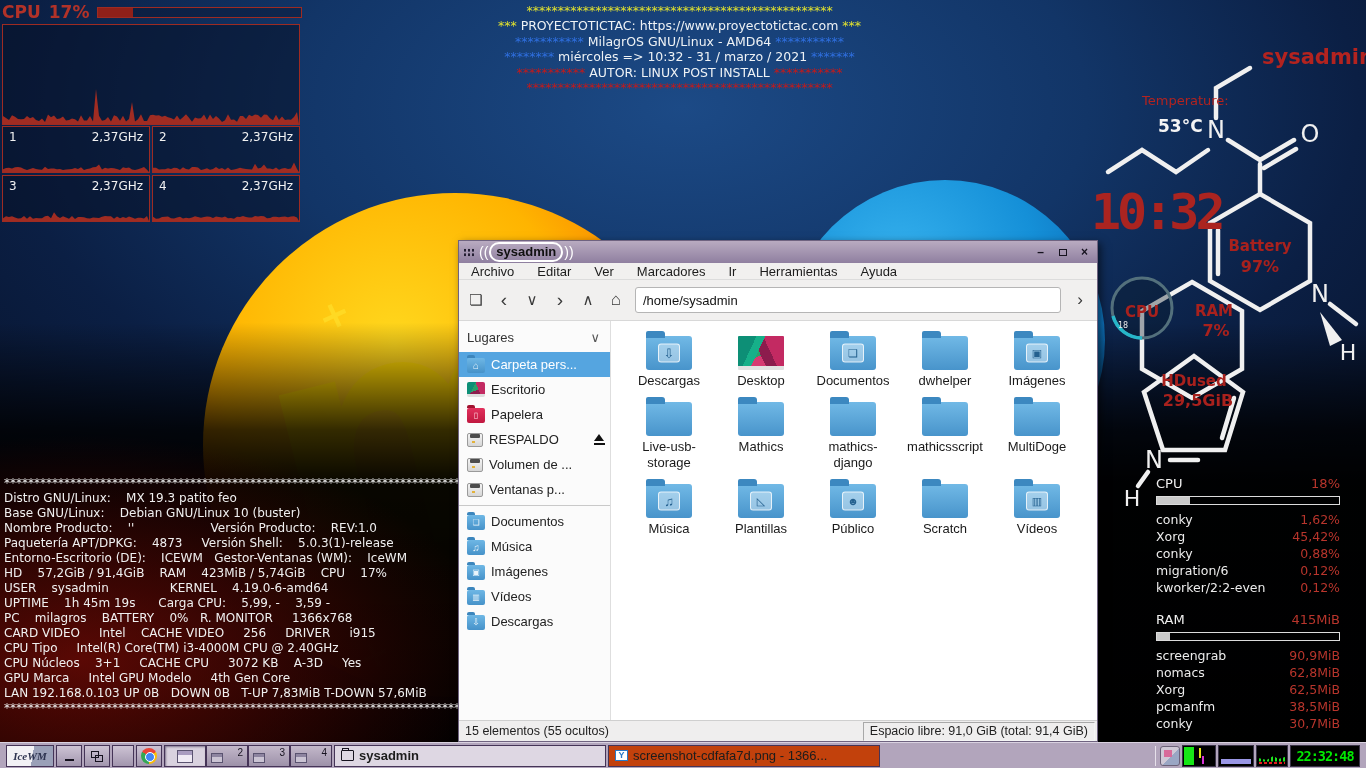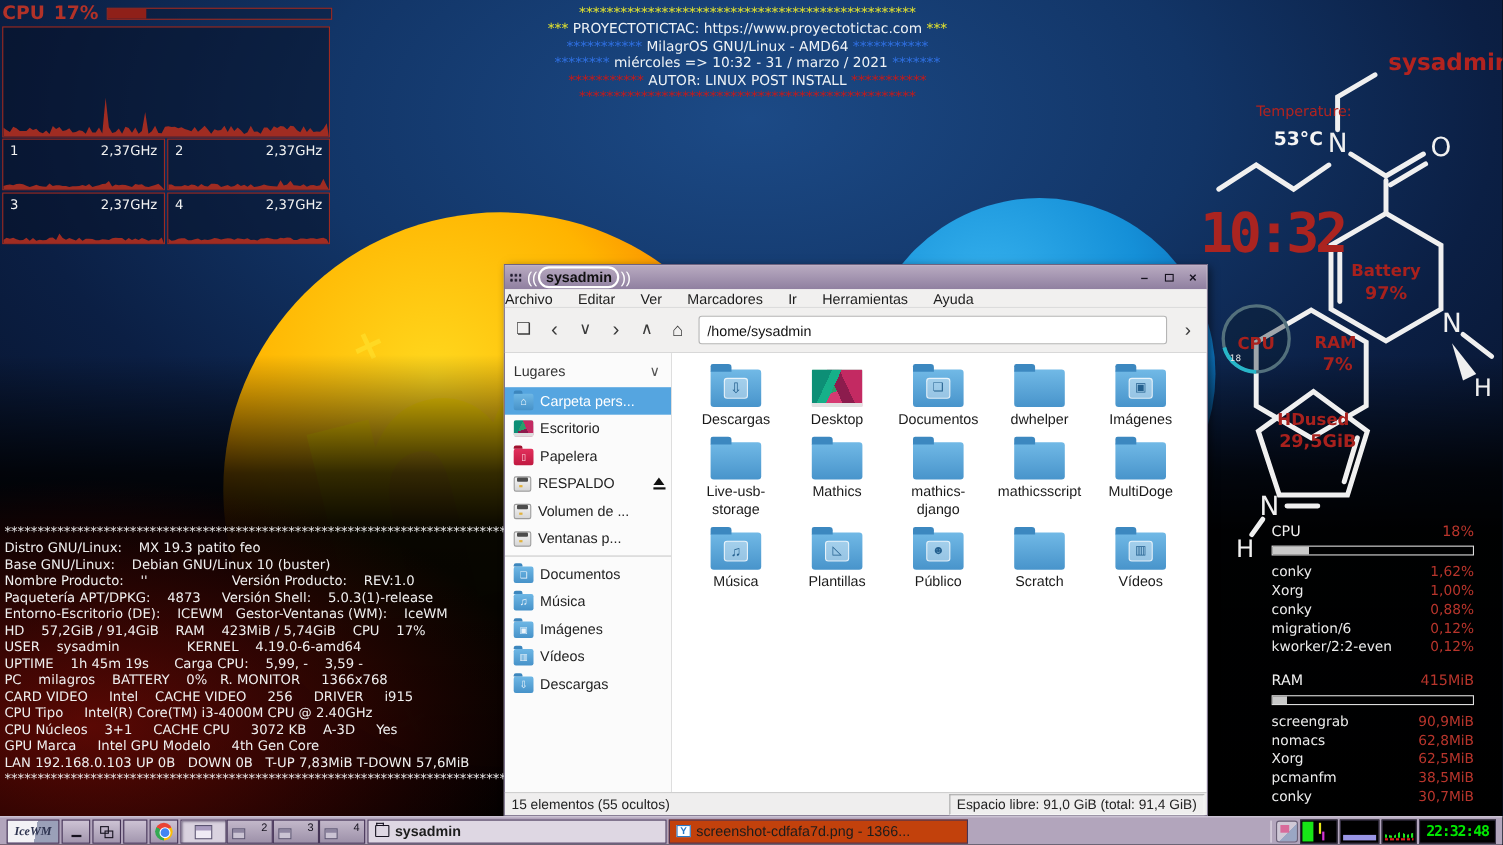--- a/index.html
+++ b/index.html
@@ -61,21 +61,21 @@
     border:1px solid #6f6380; box-shadow:3px 3px 8px rgba(0,0,0,.55); display:flex; flex-direction:column; background:#fff; }
   #titlebar { height:22px; background:linear-gradient(180deg,#b9abc1,#8f7fa0); display:flex; align-items:center; padding:0 4px; gap:5px; }
   .tdots { width:11px; height:9px; background-image:radial-gradient(circle,#241f33 1.1px,transparent 1.4px); background-size:4px 4.5px; }
   .title-wrap { display:flex; align-items:center; color:#fff; font-size:14px; }
   .title-pill { border:2px solid #fff; border-radius:10px; padding:0 5px; margin:0 1px; color:#101010;
     font-size:13px; font-weight:bold; line-height:16px; }
   .tb-spacer { flex:1; }
   .wbtn { width:17px; height:15px; display:flex; align-items:center; justify-content:center;
     color:#16121f; font-size:12px; font-weight:bold; cursor:pointer; }
   .wbtn .maxbox { width:8px; height:7px; border:1.5px solid #16121f; display:block; }
-  #menubar { height:17px; background:#f1f0ef; border-bottom:1px solid #dcdcdc; display:flex; align-items:center; padding-left:0; gap:23px; }
+  #menubar { height:17px; background:#f1f0ef; border-bottom:1px solid #dcdcdc; display:flex; align-items:center; padding-left:12px; gap:23px; }
   .menu-item { font-size:13px; color:#1c1c1c; cursor:pointer; }
   #toolbar { height:41px; background:#f1f0ef; border-bottom:1px solid #d8d8d8; display:flex; align-items:center; padding:0 8px; gap:10px; }
   .tool-ic { font-size:15px; color:#3a3a3a; width:18px; text-align:center; cursor:pointer; line-height:18px; }
   #pathbox { flex:1; height:26px; border:1px solid #b5b5b5; border-radius:3px; background:#fff;
     font-size:13px; color:#111; padding:0 7px; font-family:"Liberation Sans",sans-serif; }
   #body { flex:1; display:flex; overflow:hidden; }
   #sidebar { width:152px; background:#fbfbfb; border-right:1px solid #dedede; padding-top:4px; font-size:13px; color:#222; overflow:hidden; }
   .places-head { display:flex; align-items:center; justify-content:space-between; padding:5px 10px 7px 8px; color:#333; }
   .place { display:flex; align-items:center; gap:6px; height:25px; padding:0 4px 0 8px; cursor:pointer; }
   .place.selected { background:#55a5e0; color:#fff; }
@@ -315,21 +315,21 @@
         <i style="width: 18%;"></i>
       </div>
     <div>
 
     <div class="prow">
           <span class="pname">conky</span>
           <span class="pval">1,62%</span>
         </div>
         <div class="prow">
           <span class="pname">Xorg</span>
-          <span class="pval">1,00%</span>
+          <span class="pval">45,42%</span>
         </div>
         <div class="prow">
           <span class="pname">conky</span>
           <span class="pval">0,88%</span>
         </div>
         <div class="prow">
           <span class="pname">migration/6</span>
           <span class="pval">0,12%</span>
         </div>
         <div class="prow">

